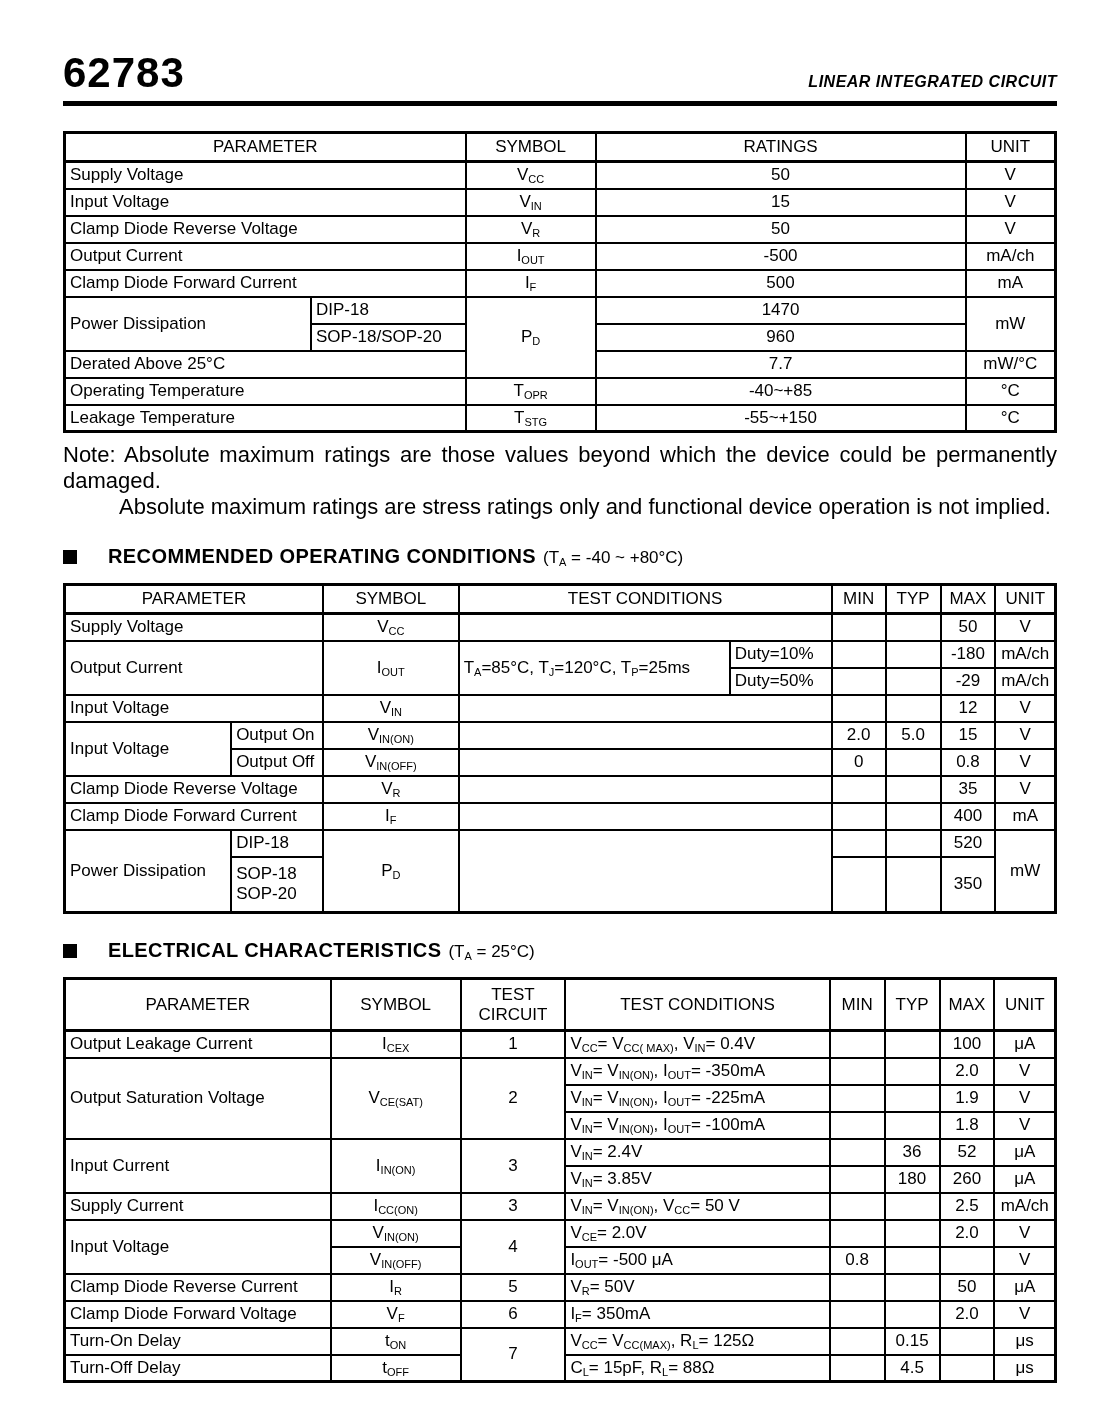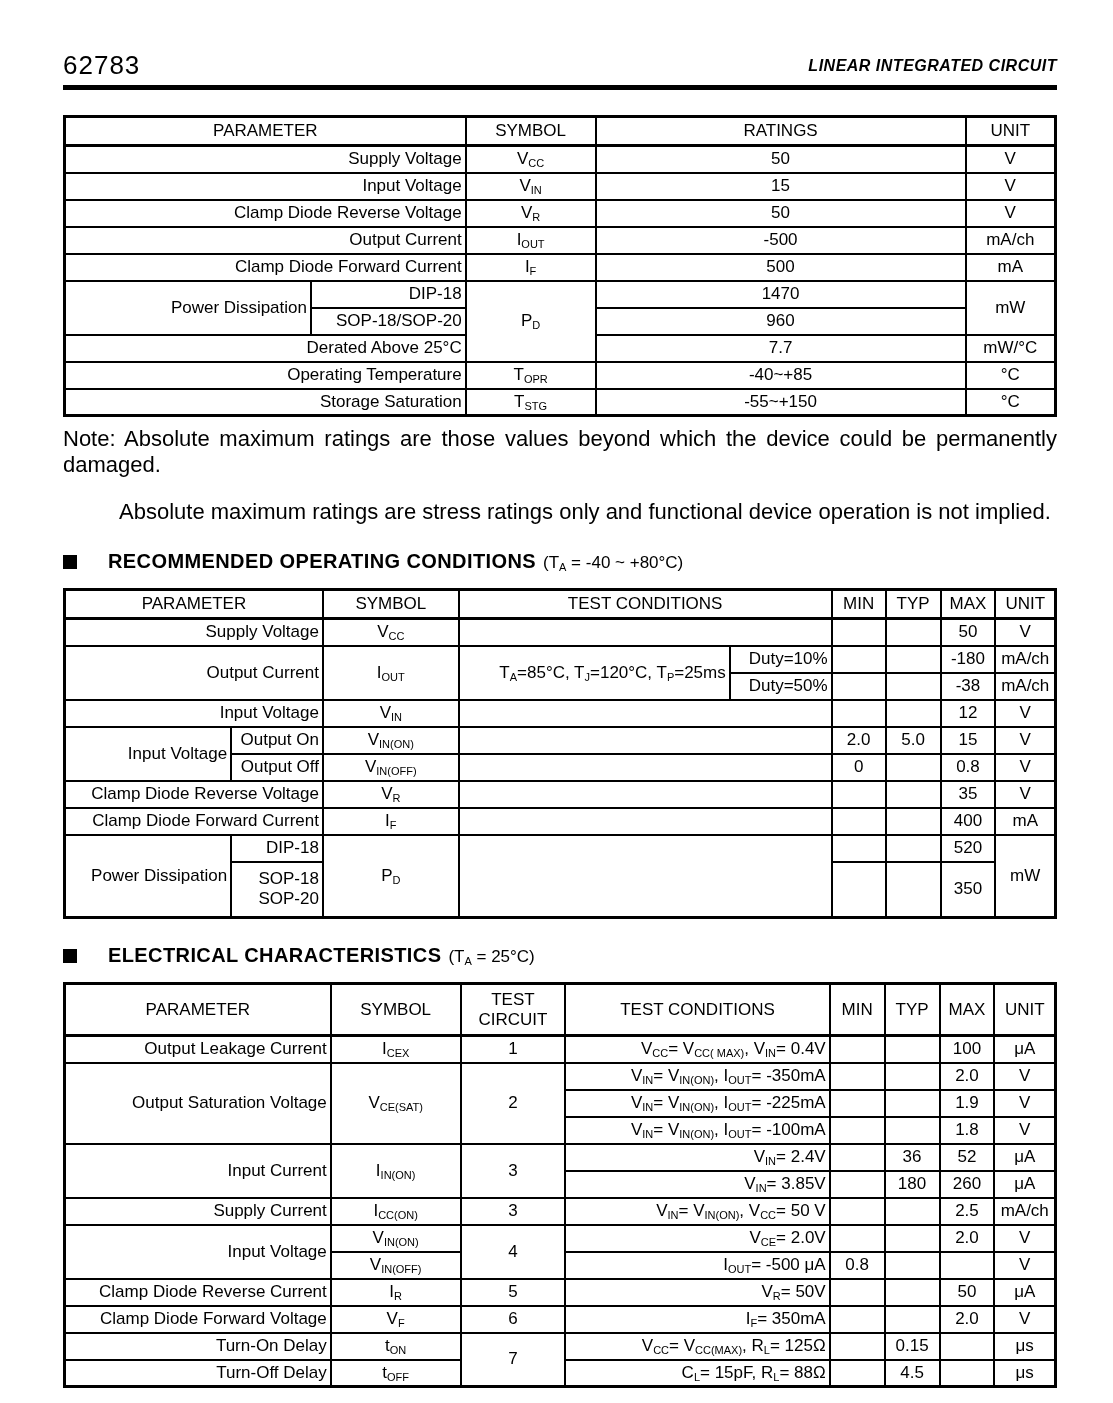--- a/index.html
+++ b/index.html
@@ -3,42 +3,42 @@
 <meta charset="utf-8">
 <style>
   html,body { margin:0; padding:0; background:#e8e8e8; }
   .page {
     width:1113px; height:1403px; box-sizing:border-box; background:#ffffff;
     padding:52px 56px 0 63px; color:#000;
     font-family:"Liberation Sans", sans-serif;
   }
   .doc-header { display:flex; justify-content:space-between; align-items:flex-end;
     border-bottom:5px solid #000; padding-bottom:7px; }
-  .doc-number { font-size:26px; font-weight:normal; line-height:1; letter-spacing:1px; }
+  .doc-number { font-size:42px; font-weight:bold; line-height:1; letter-spacing:1px; }
   .doc-title { font-size:16px; font-weight:bold; font-style:italic; padding-bottom:3px; letter-spacing:0.5px; }
 
   .section { margin-top:25px; }
   .section-heading { display:flex; align-items:baseline; font-size:20px; font-weight:bold; letter-spacing:0.4px; }
   .sq { width:14px; height:14px; background:#000; align-self:center; margin-right:31px; flex:0 0 auto; }
   .heading-sub { font-size:17px; font-weight:normal; letter-spacing:0; margin-left:7px; }
 
   table { border-collapse:collapse; table-layout:fixed; border:3px solid #000; margin-top:15px; }
   th, td { border:2px solid #000; font-size:17px; font-weight:normal; text-align:center;
     padding:0 3px; vertical-align:middle; overflow:hidden; }
   th { border-bottom:3px solid #000; }
   tr { height:27px; }
   tr.hdr { height:29px; }
   tr.hdr2 { height:52px; }
   tr.tall { height:56px; }
-  td.l { text-align:right; padding-left:4px; }
+  td.l { text-align:left; padding-left:4px; }
   sub { font-size:11px; line-height:0; vertical-align:-3px; }
 
   .note { margin-top:9px; font-size:22px; width:994px; }
   .note-line1 { text-align:justify; text-align-last:justify; }
-  .note-line2 { padding-left:56px; margin-top:21px; }
+  .note-line2 { padding-left:56px; margin-top:0; }
 </style>
 </head>
 <body>
 
 <div class="page">
 
   <div class="doc-header">
     <div class="doc-number">62783</div>
     <div class="doc-title">LINEAR INTEGRATED CIRCUIT</div>
   </div>
@@ -108,21 +108,21 @@
           <td>7.7</td>
           <td>mW/°C</td>
         </tr>
         <tr>
           <td colspan="2" class="l">Operating Temperature</td>
           <td>T<sub>OPR</sub></td>
           <td>-40~+85</td>
           <td>°C</td>
         </tr>
         <tr>
-          <td colspan="2" class="l">Storage Saturation</td>
+          <td colspan="2" class="l">Leakage Temperature</td>
           <td>T<sub>STG</sub></td>
           <td>-55~+150</td>
           <td>°C</td>
         </tr>
       </tbody>
     </table>
 
     <div class="note">
       <div class="note-line1">Note: Absolute maximum ratings are those values beyond which the device could be permanently damaged.</div>
       <div class="note-line2">Absolute maximum ratings are stress ratings only and functional device operation is not implied.</div>
@@ -176,21 +176,21 @@
           <td class="l">Duty=10%</td>
           <td></td>
           <td></td>
           <td>-180</td>
           <td>mA/ch</td>
         </tr>
         <tr>
           <td class="l">Duty=50%</td>
           <td></td>
           <td></td>
-          <td>-38</td>
+          <td>-29</td>
           <td>mA/ch</td>
         </tr>
         <tr>
           <td colspan="2" class="l">Input Voltage</td>
           <td>V<sub>IN</sub></td>
           <td colspan="2"></td>
           <td></td>
           <td></td>
           <td>12</td>
           <td>V</td>

